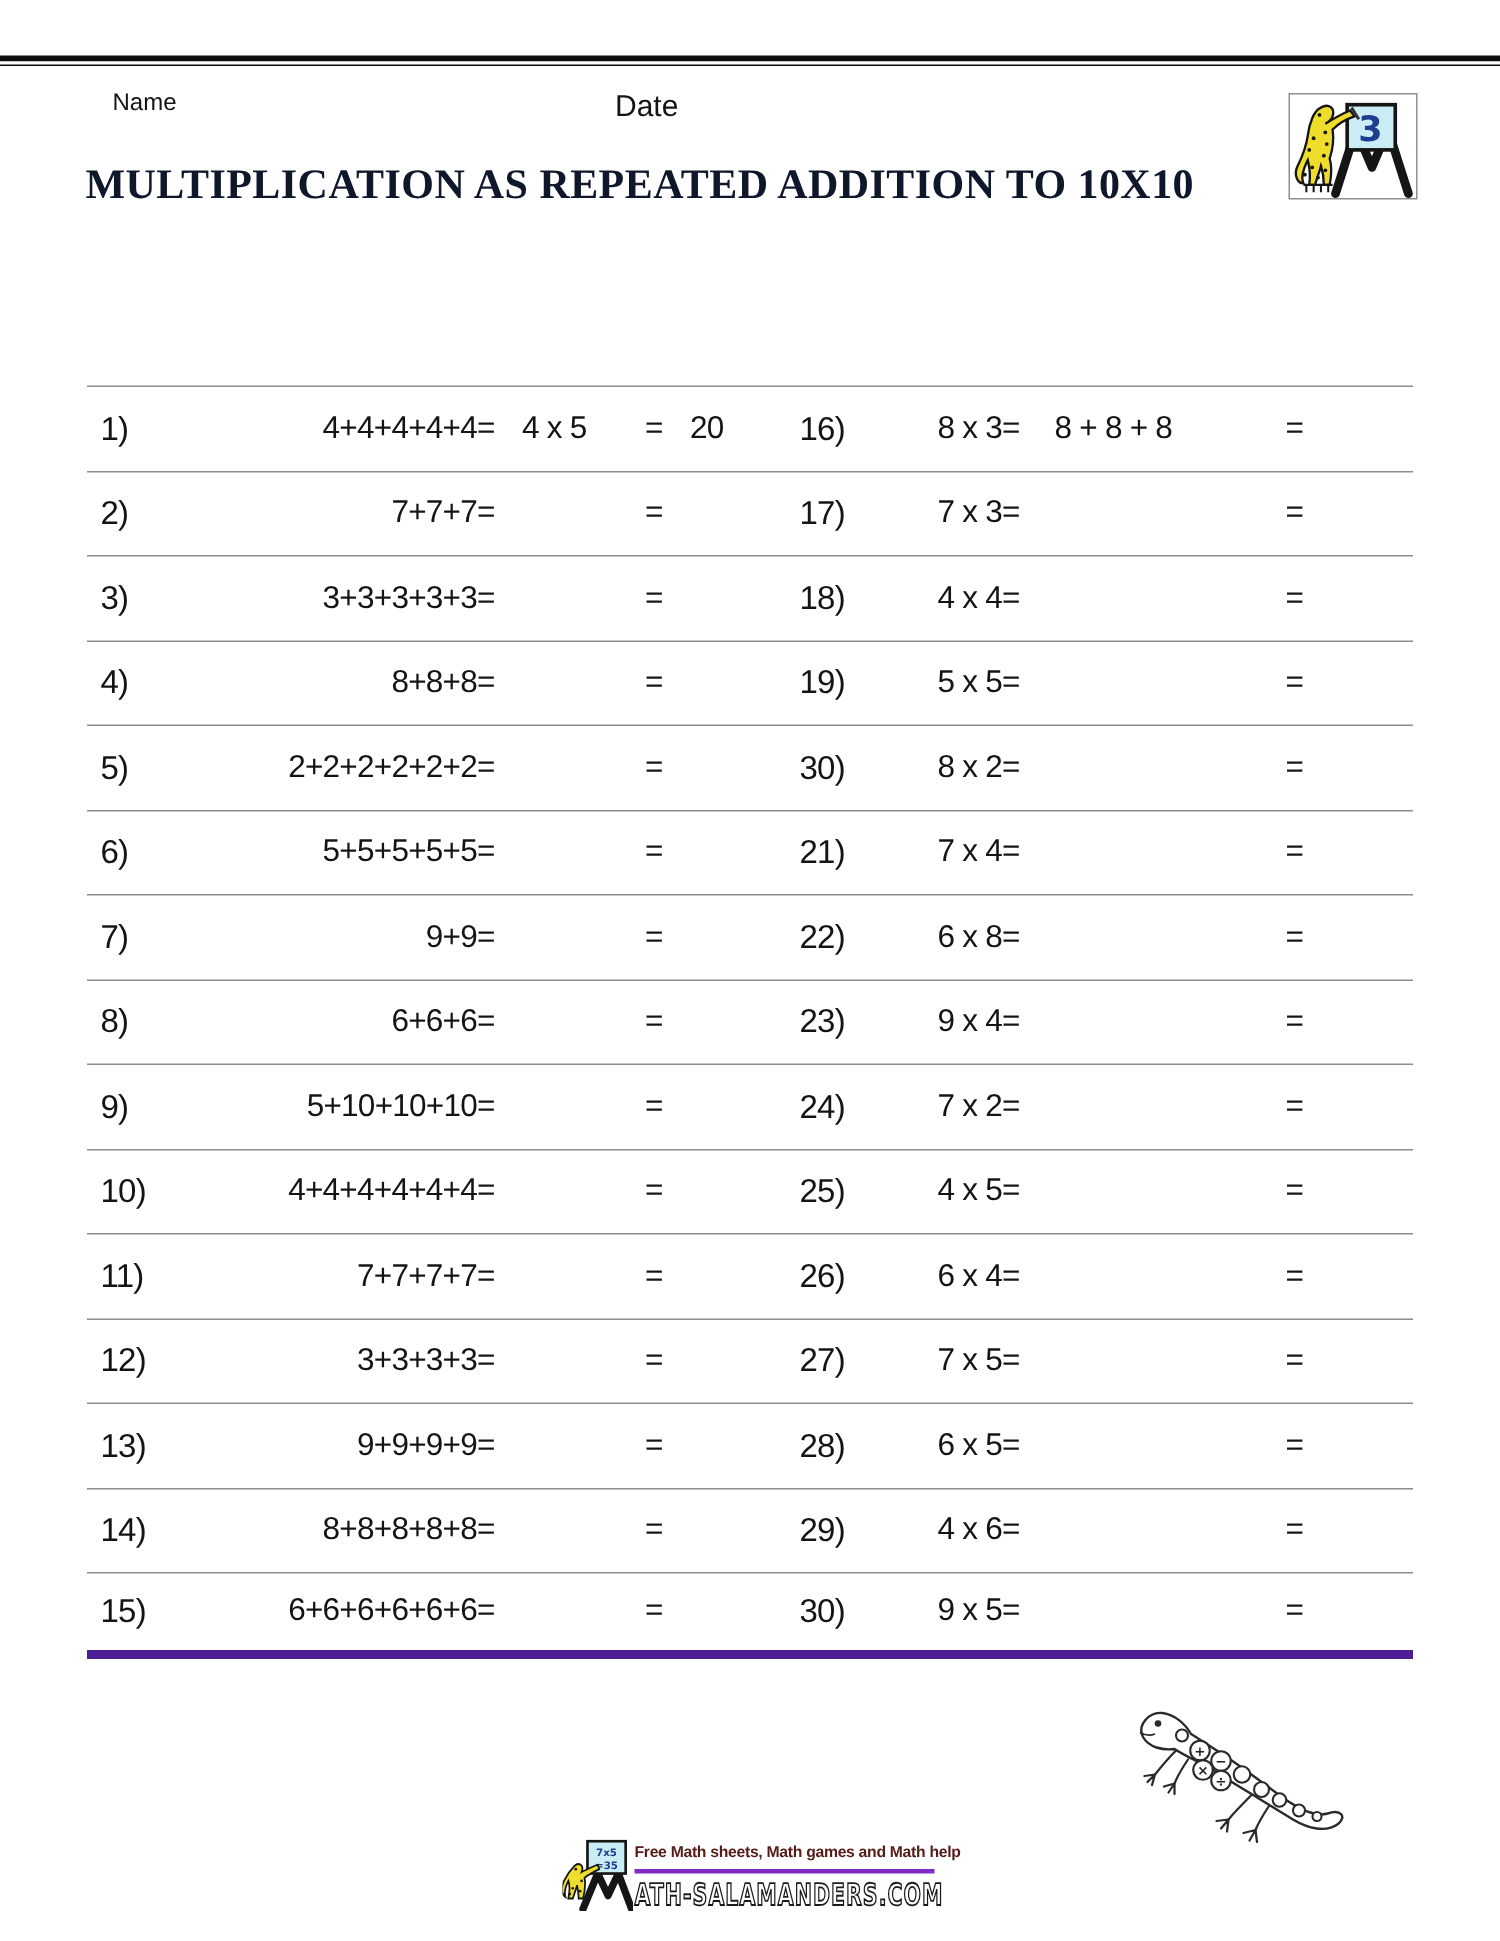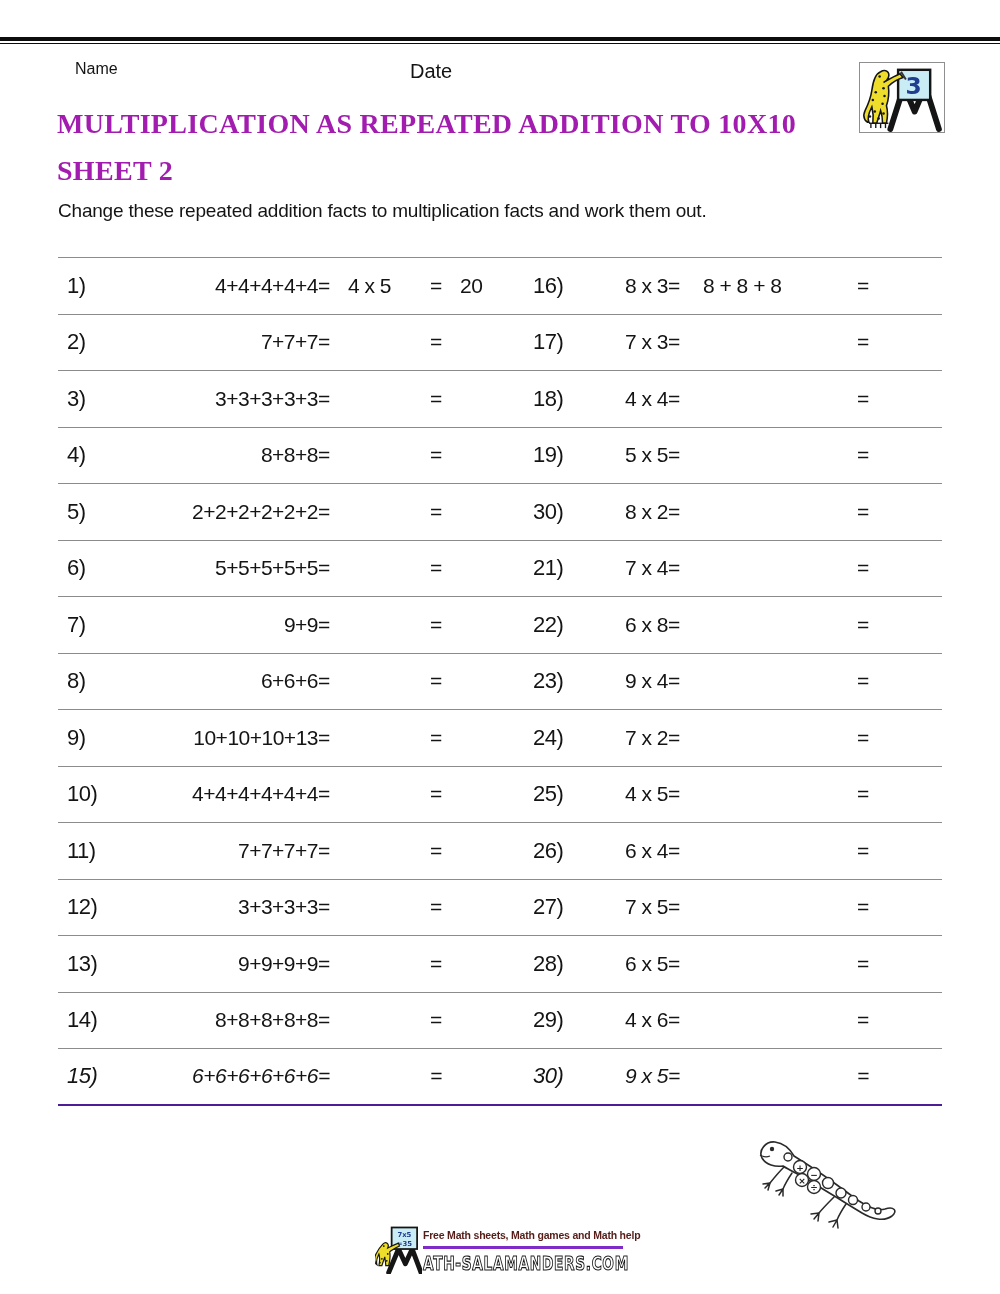--- a/index.html
+++ b/index.html
@@ -13,29 +13,29 @@
   .top-rule .thin{height:1px;background:#0d0d0d;}
 
   .name-label{position:absolute;left:75px;top:60px;font-size:16px;}
   .date-label{position:absolute;left:410px;top:60px;font-size:20px;text-align:right;}
 
   .logo-box{position:absolute;left:859px;top:62px;width:86px;height:71px;
             border:1px solid #8f8f8f;background:#fff;box-sizing:border-box;}
 
   .title{position:absolute;left:57px;top:100px;width:820px;
          font-family:"Liberation Serif",serif;font-weight:600;
-         font-size:28px;line-height:47px;color:#a21caf;letter-spacing:.3px;}
+         font-size:28px;line-height:47px;color:#0f172a;letter-spacing:.3px;}
 
   .instruction{position:absolute;left:58px;top:200px;font-size:19px;letter-spacing:-.2px;}
 
   
   .wtable{position:absolute;left:58px;top:257px;width:884px;border-top:1px solid #8c8c8c;}
   .row{display:flex;align-items:center;height:56.5px;box-sizing:border-box;
        border-bottom:1px solid #8c8c8c;font-size:21px;letter-spacing:-.5px;white-space:nowrap;}
-  .row:last-child{border-bottom:2px solid #4c1d95;font-style:italic;}
+  .row:last-child{border-bottom:6px solid #4c1d95;}
   .c{flex:0 0 auto;box-sizing:border-box;}
   .col-a{width:68px;padding-left:9px;font-size:22px;}
   .col-b{width:192px;text-align:right;}
   .col-c{width:30px;}
   .col-d{width:82px;}
   .col-e{width:30px;}
   .col-f{width:73px;}
   .col-g{width:57px;font-size:22px;}
   .col-h{width:78px;text-align:right;}
   .col-i{width:35px;}
@@ -89,24 +89,22 @@
           <path d="M16 62 L16 67"></path>
         <path d="M21 62 L21 67"></path>
           <path d="M26 62 L26 67"></path>
         <path d="M9 62 L29 62"></path>
       </g>
     </svg>
   </div>
 
   <div class="title">
     <div>MULTIPLICATION AS REPEATED ADDITION TO 10X10</div>
-    <div>SHEET 2</div>
-  </div>
-
-  <div class="instruction">Change these repeated addition facts to multiplication facts and work them out.</div>
+  </div>
+
 
   <div class="wtable">
     <div class="row">
       <span class="c col-a">1)</span>
       <span class="c col-b">4+4+4+4+4</span>
       <span class="c col-c">=</span>
       <span class="c col-d">4 x 5</span>
       <span class="c col-e">=</span>
       <span class="c col-f">20</span>
       <span class="c col-g">16)</span>
@@ -209,21 +207,21 @@
       <span class="c col-f"></span>
       <span class="c col-g">23)</span>
       <span class="c col-h">9 x 4</span>
       <span class="c col-i">=</span>
       <span class="c col-j"></span>
       <span class="c col-k">=</span>
     </div>
 
     <div class="row">
       <span class="c col-a">9)</span>
-      <span class="c col-b">10+10+10+13</span>
+      <span class="c col-b">5+10+10+10</span>
       <span class="c col-c">=</span>
       <span class="c col-d"></span>
       <span class="c col-e">=</span>
       <span class="c col-f"></span>
       <span class="c col-g">24)</span>
       <span class="c col-h">7 x 2</span>
       <span class="c col-i">=</span>
       <span class="c col-j"></span>
       <span class="c col-k">=</span>
     </div>

